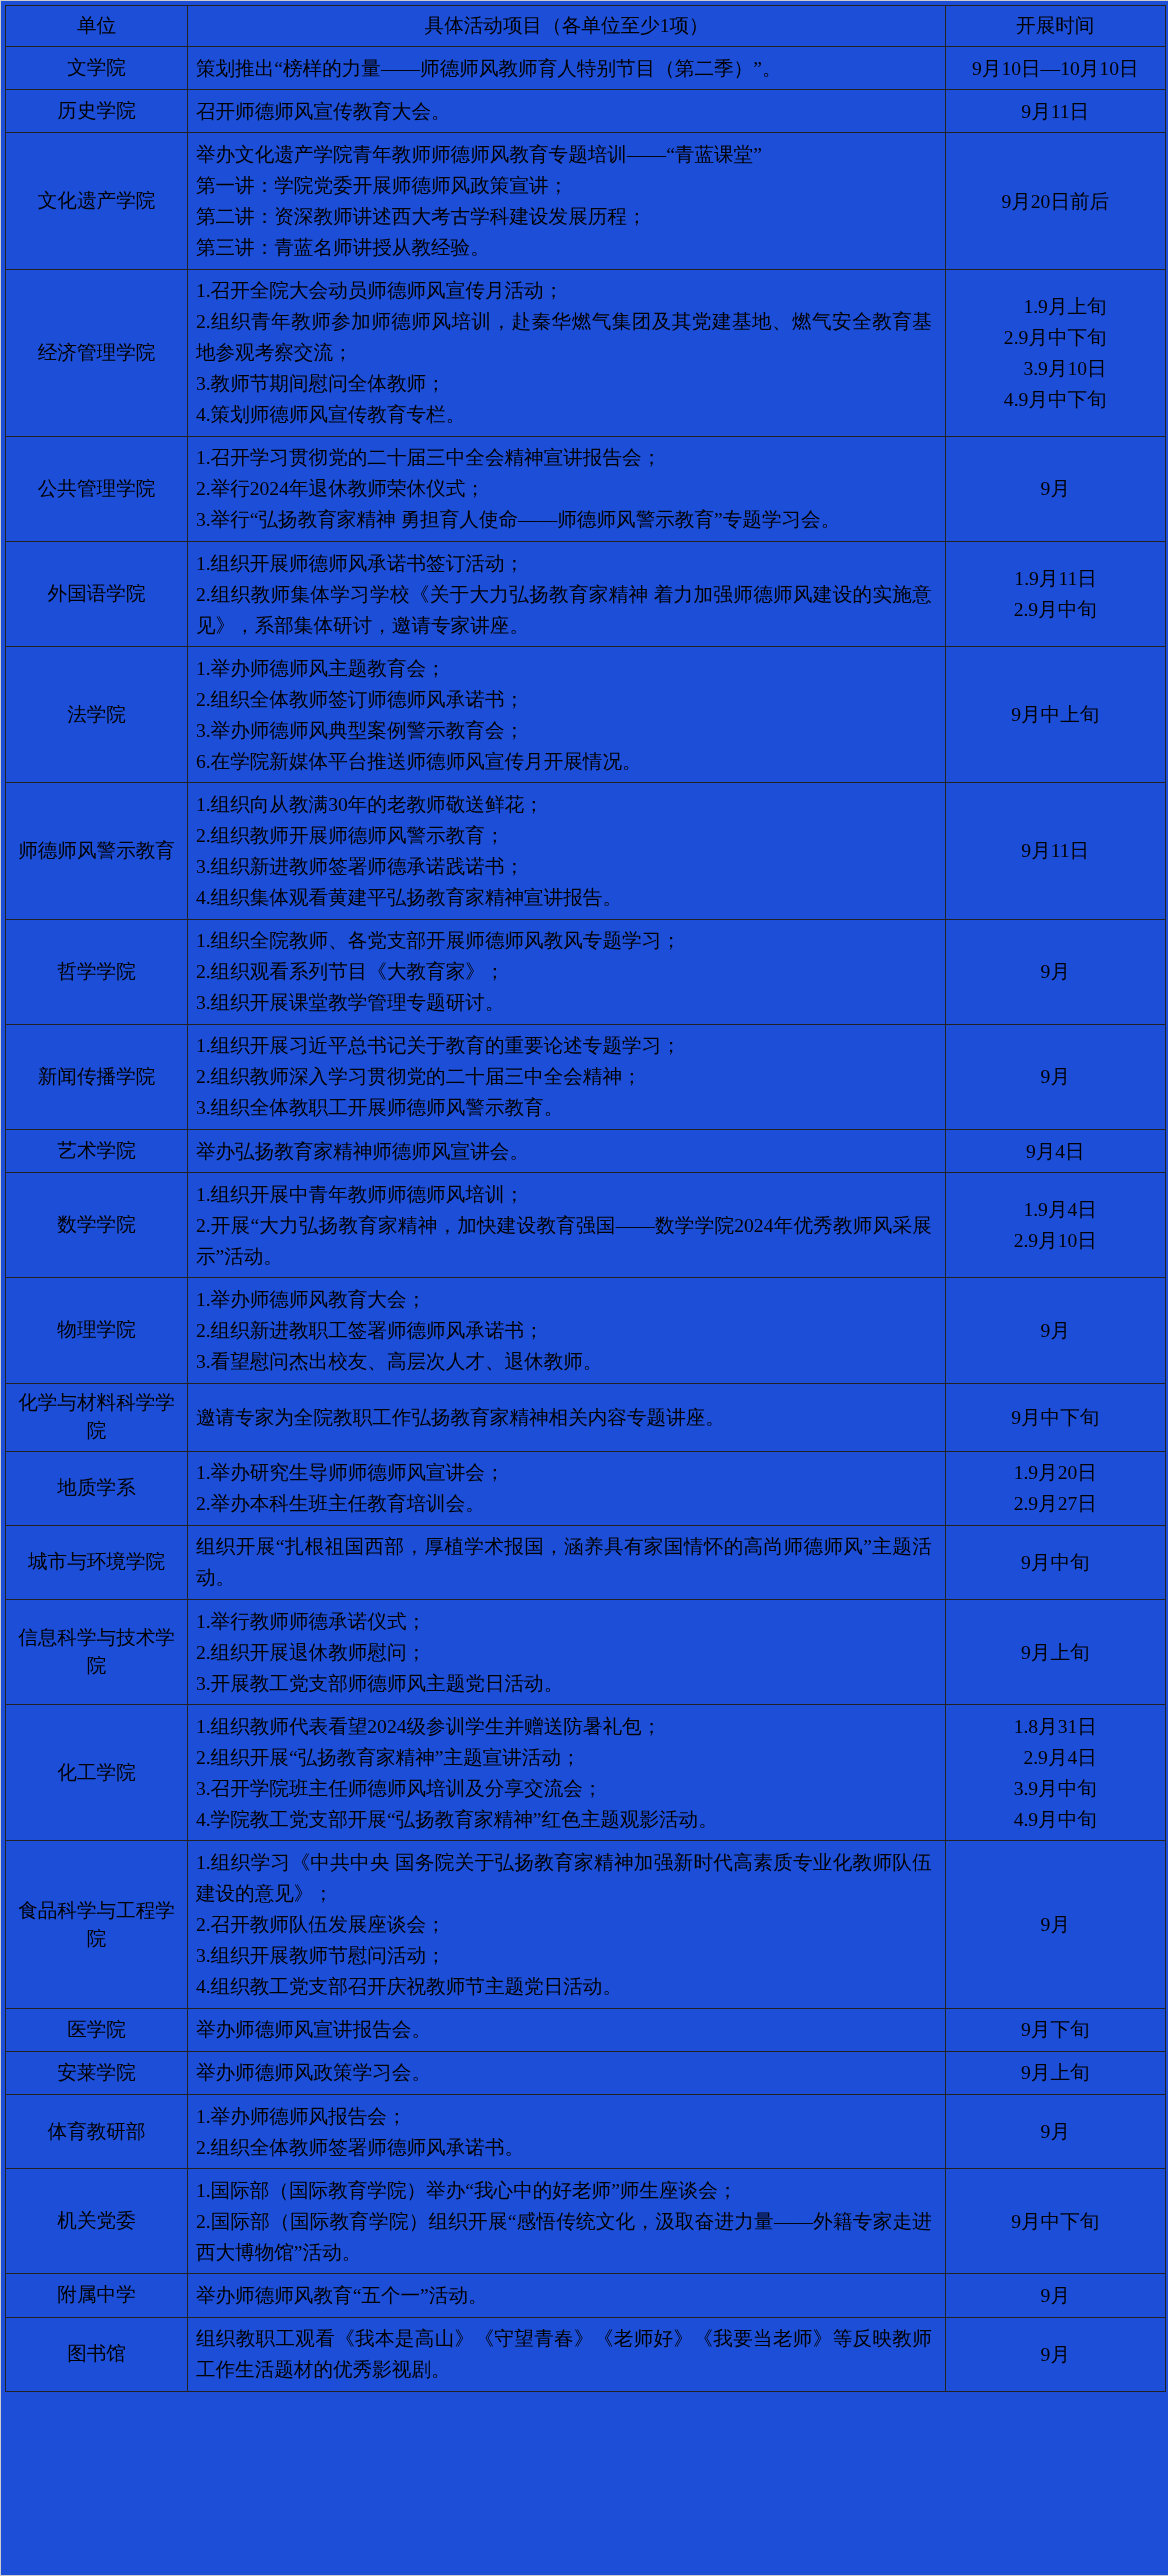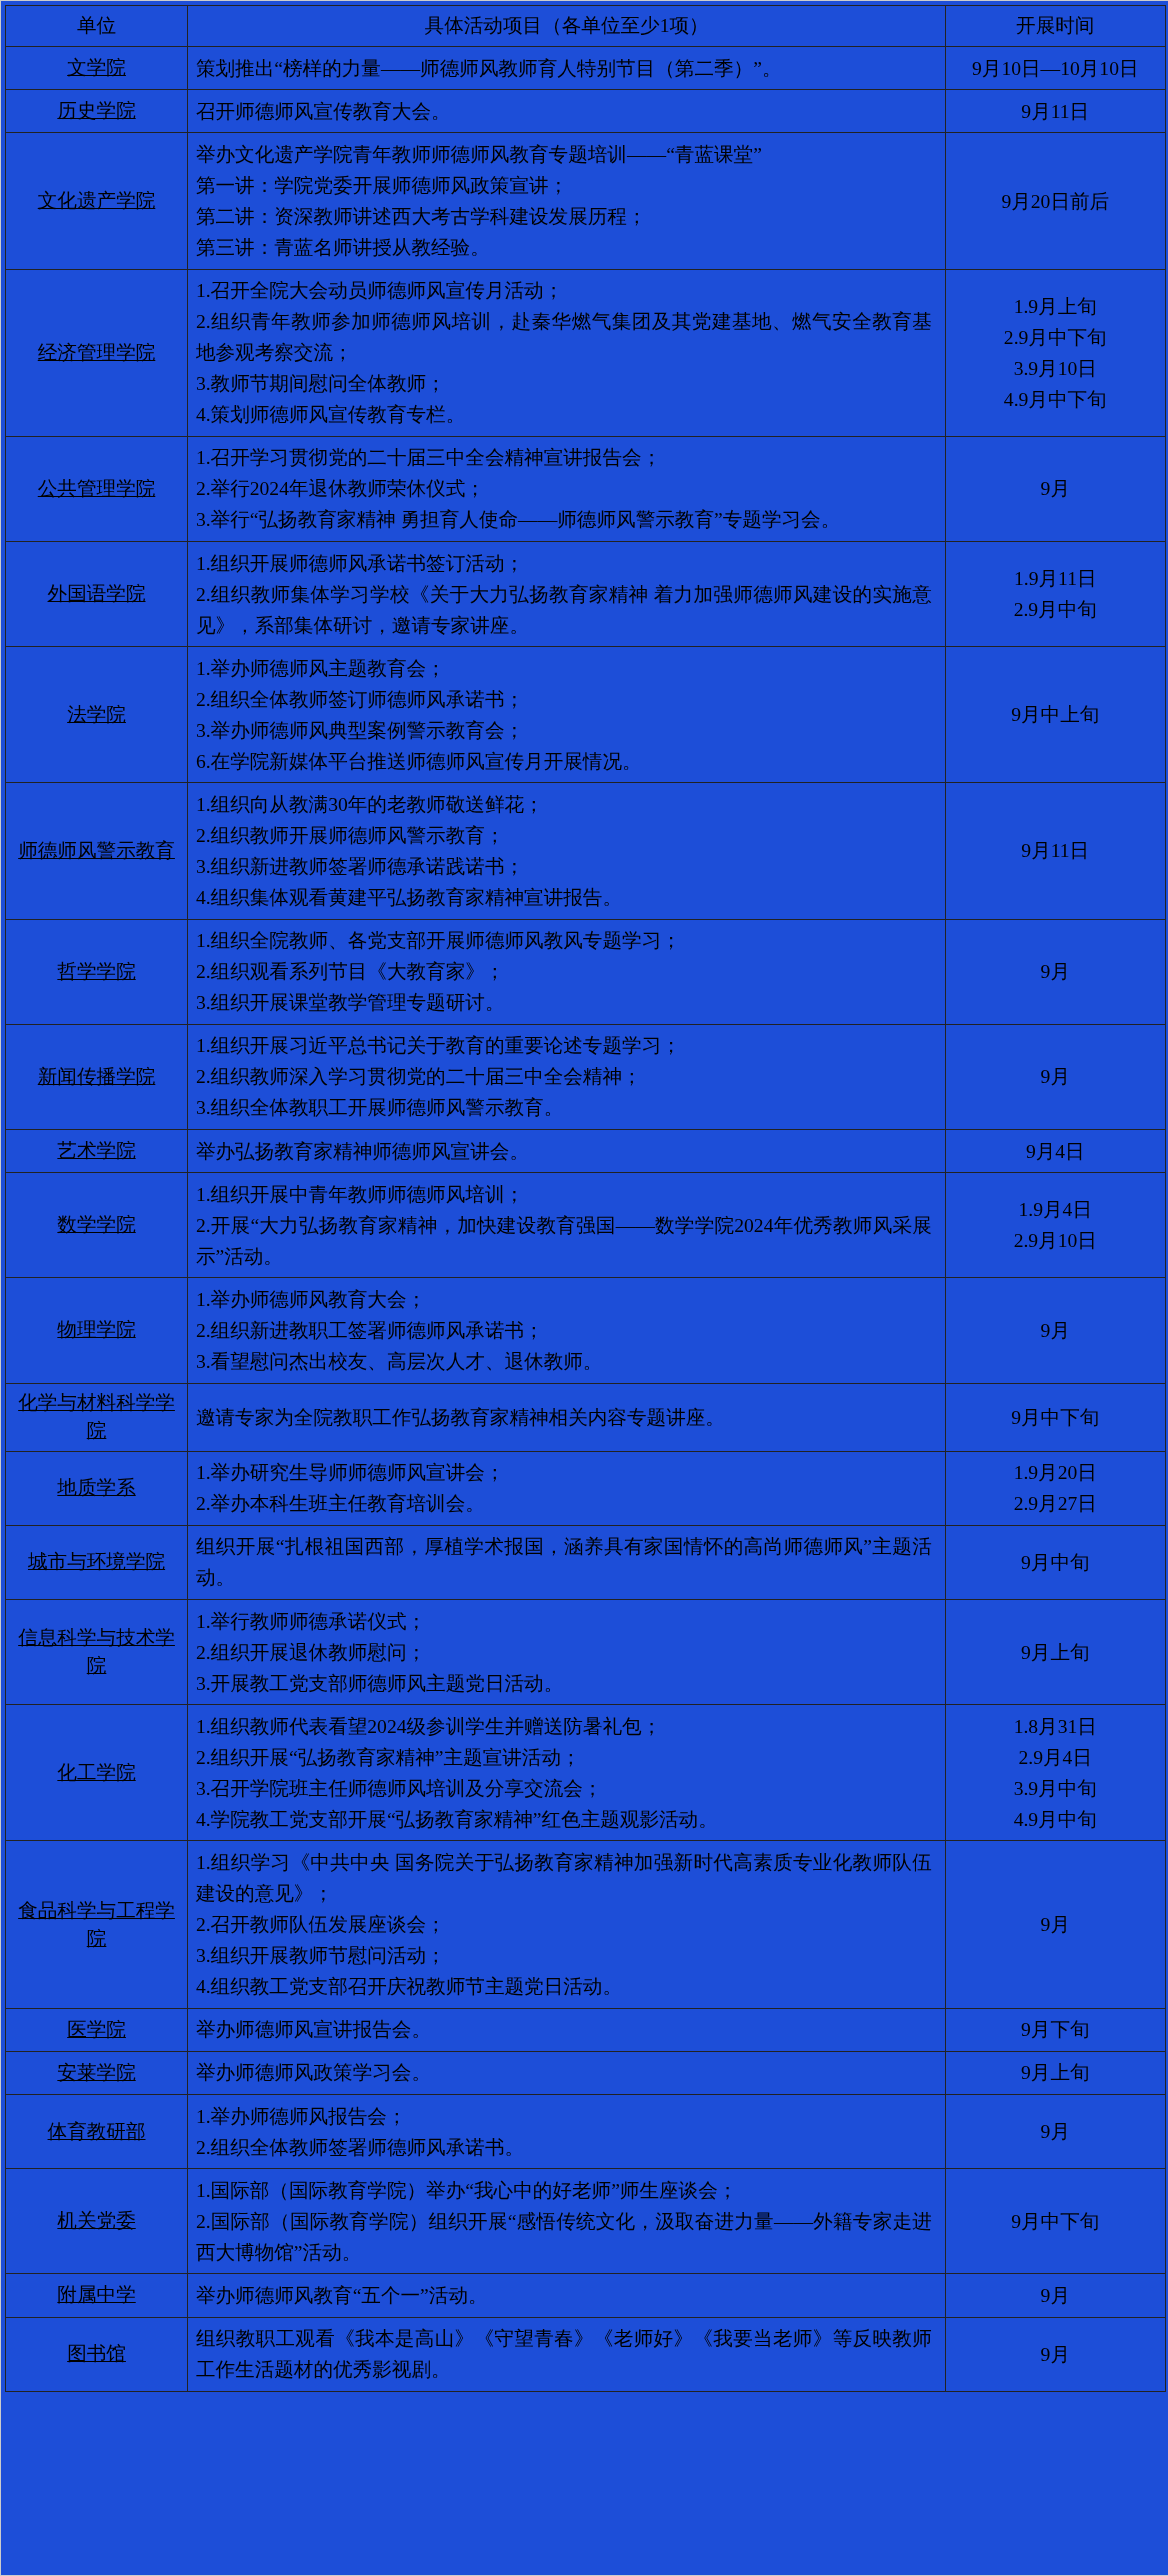--- a/index.html
+++ b/index.html
@@ -34,34 +34,33 @@
   }
   .schedule th {
     text-align: center;
     padding: 4.7px 3.7px;
     line-height: 31px;
   }
   td.unit {
     text-align: center;
     padding: 5.6px 3.7px;
     line-height: 28px;
-    text-decoration: underline;
   }
   td.acts {
     padding: 5.6px 13px 5.6px 7.5px;
     text-align: justify;
   }
   .act-line { line-height: 31px; }
   td.time {
     text-align: center;
     padding: 5.6px 3.7px;
   }
   .time-wrap {
     display: inline-block;
-    text-align: center;
+    text-align: right;
     vertical-align: middle;
   }
   .time-line { line-height: 31px; }
 </style>
 </head>
 <body>
 
 <div class="page">
   <table class="schedule">
     <colgroup>

